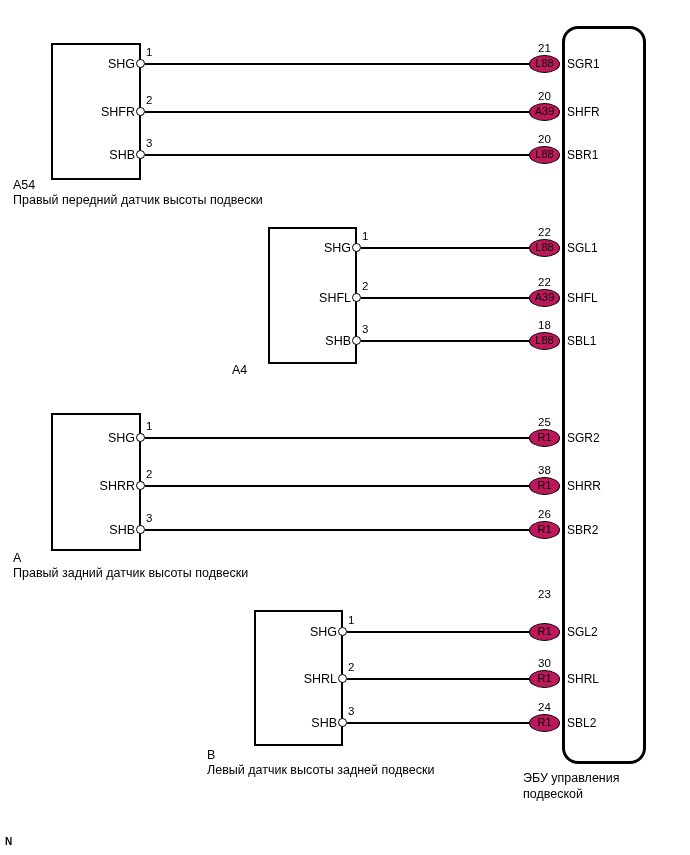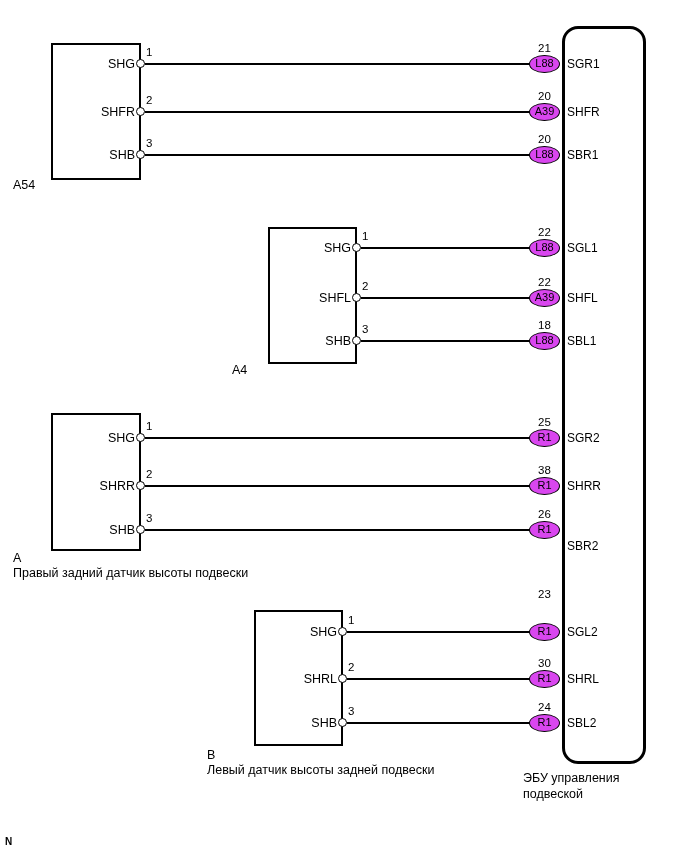--- a/index.html
+++ b/index.html
@@ -17,41 +17,42 @@
   .wire{position:absolute;height:1.5px;background:#000;}
   .pin-dot{
     position:absolute;width:9px;height:9px;border:1.5px solid #000;border-radius:50%;
     background:#fff;box-sizing:border-box;
   }
   .pin-label{position:absolute;font-size:12.5px;line-height:16px;text-align:right;white-space:nowrap;}
   .pin-num{position:absolute;font-size:11.5px;line-height:14px;}
   .ecu-num{position:absolute;left:527px;width:35px;text-align:center;font-size:11.5px;line-height:14px;}
   .oval{
     position:absolute;left:529px;width:31px;height:18px;border:1.5px solid #000;border-radius:50%;
-    background:#d946ef;box-sizing:border-box;text-align:center;font-size:11px;line-height:15px;
+    background:#be185d;box-sizing:border-box;text-align:center;font-size:11px;line-height:15px;
   }
   .ecu-name{position:absolute;left:567px;font-size:12px;line-height:16px;white-space:nowrap;}
   .id-label{position:absolute;font-size:12.5px;line-height:15px;}
   .caption{position:absolute;font-size:12.5px;line-height:15px;white-space:nowrap;}
   .ecu-caption{position:absolute;left:523px;top:770px;font-size:12.5px;line-height:16px;}
   .footnote{position:absolute;left:5px;top:836px;font-size:10px;font-weight:bold;}
 </style>
 </head>
 <body>
 
 <div id="stage">
 
   <div class="ecu-box"></div>
   <div class="ecu-caption">
     <div>ЭБУ управления</div>
     <div>подвеской</div>
   </div>
 
   <div class="sensor-box" style="left:51px;top:43px;width:90px;height:137px"></div>
   <div class="id-label" style="left:13px;top:178px">A54</div>
+  <div class="caption" style="left:13px;top:193px">Правый передний датчик высоты подвески</div>
 
   <div class="pin-label" style="left:55px;top:56px;width:80px">SHG</div>
   <div class="pin-num" style="left:146px;top:45px">1</div>
   <div class="wire" style="left:145px;top:63px;width:385px"></div>
   <div class="pin-dot" style="left:136px;top:59px"></div>
   <div class="ecu-num" style="top:41px">21</div>
   <div class="oval" style="top:55px">L88</div>
   <div class="ecu-name" style="top:56px">SGR1</div>
 
   <div class="pin-label" style="left:55px;top:104px;width:80px">SHFR</div>
@@ -116,21 +117,21 @@
   <div class="ecu-num" style="top:463px">38</div>
   <div class="oval" style="top:477px">R1</div>
   <div class="ecu-name" style="top:478px">SHRR</div>
 
   <div class="pin-label" style="left:55px;top:522px;width:80px">SHB</div>
   <div class="pin-num" style="left:146px;top:511px">3</div>
   <div class="wire" style="left:145px;top:529px;width:385px"></div>
   <div class="pin-dot" style="left:136px;top:525px"></div>
   <div class="ecu-num" style="top:507px">26</div>
   <div class="oval" style="top:521px">R1</div>
-  <div class="ecu-name" style="top:538px">SBR2</div>
+  <div class="ecu-name" style="top:522px">SBR2</div>
 
   <div class="sensor-box" style="left:254px;top:610px;width:89px;height:136px"></div>
   <div class="id-label" style="left:207px;top:748px">B</div>
   <div class="caption" style="left:207px;top:763px">Левый датчик высоты задней подвески</div>
 
   <div class="pin-label" style="left:258px;top:624px;width:79px">SHG</div>
   <div class="pin-num" style="left:348px;top:613px">1</div>
   <div class="wire" style="left:347px;top:631px;width:183px"></div>
   <div class="pin-dot" style="left:338px;top:627px"></div>
   <div class="ecu-num" style="top:587px">23</div>

